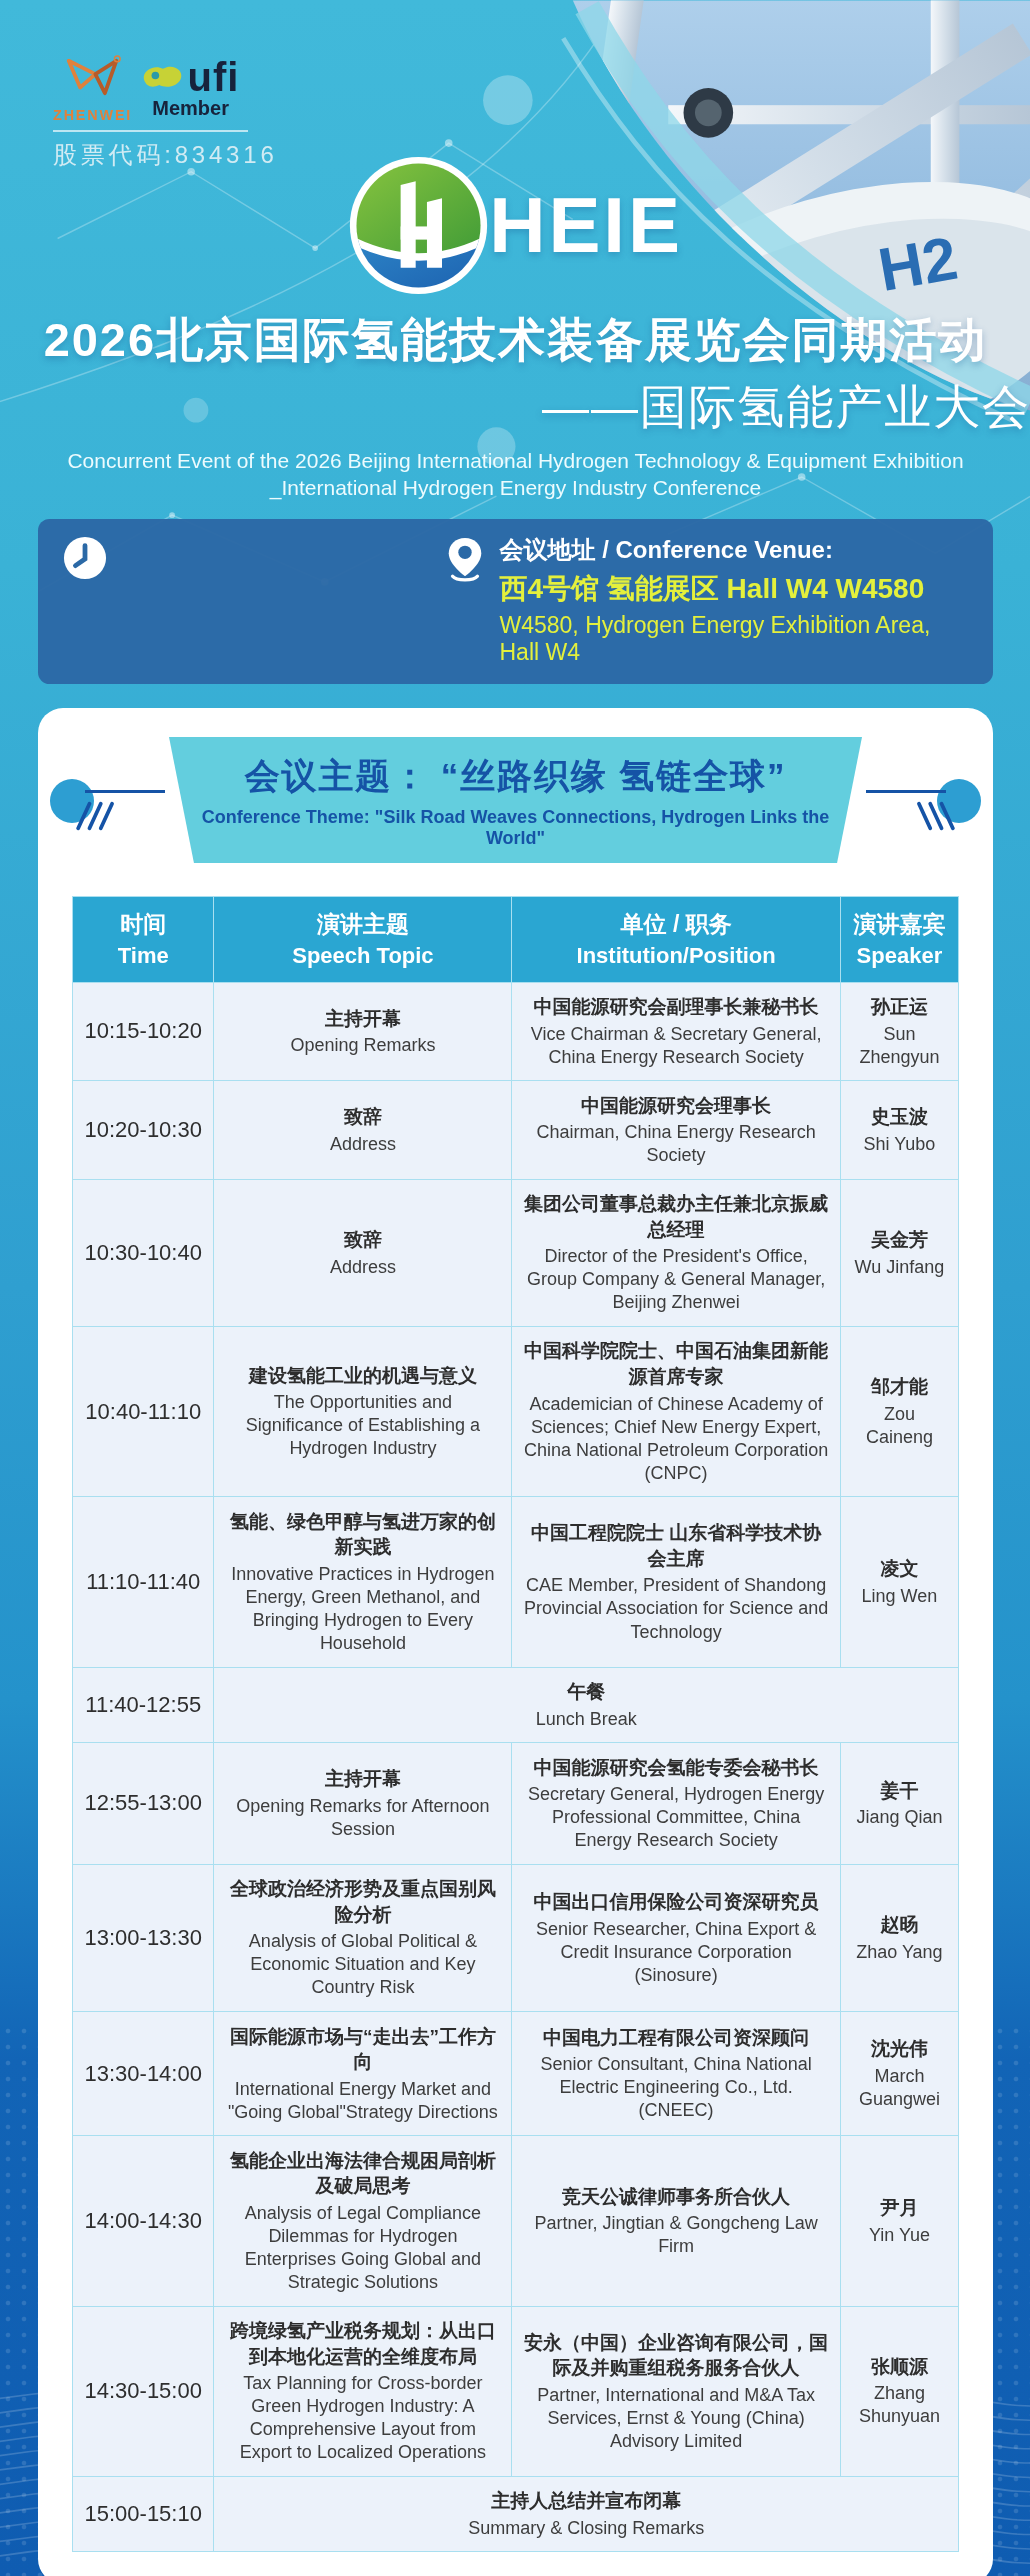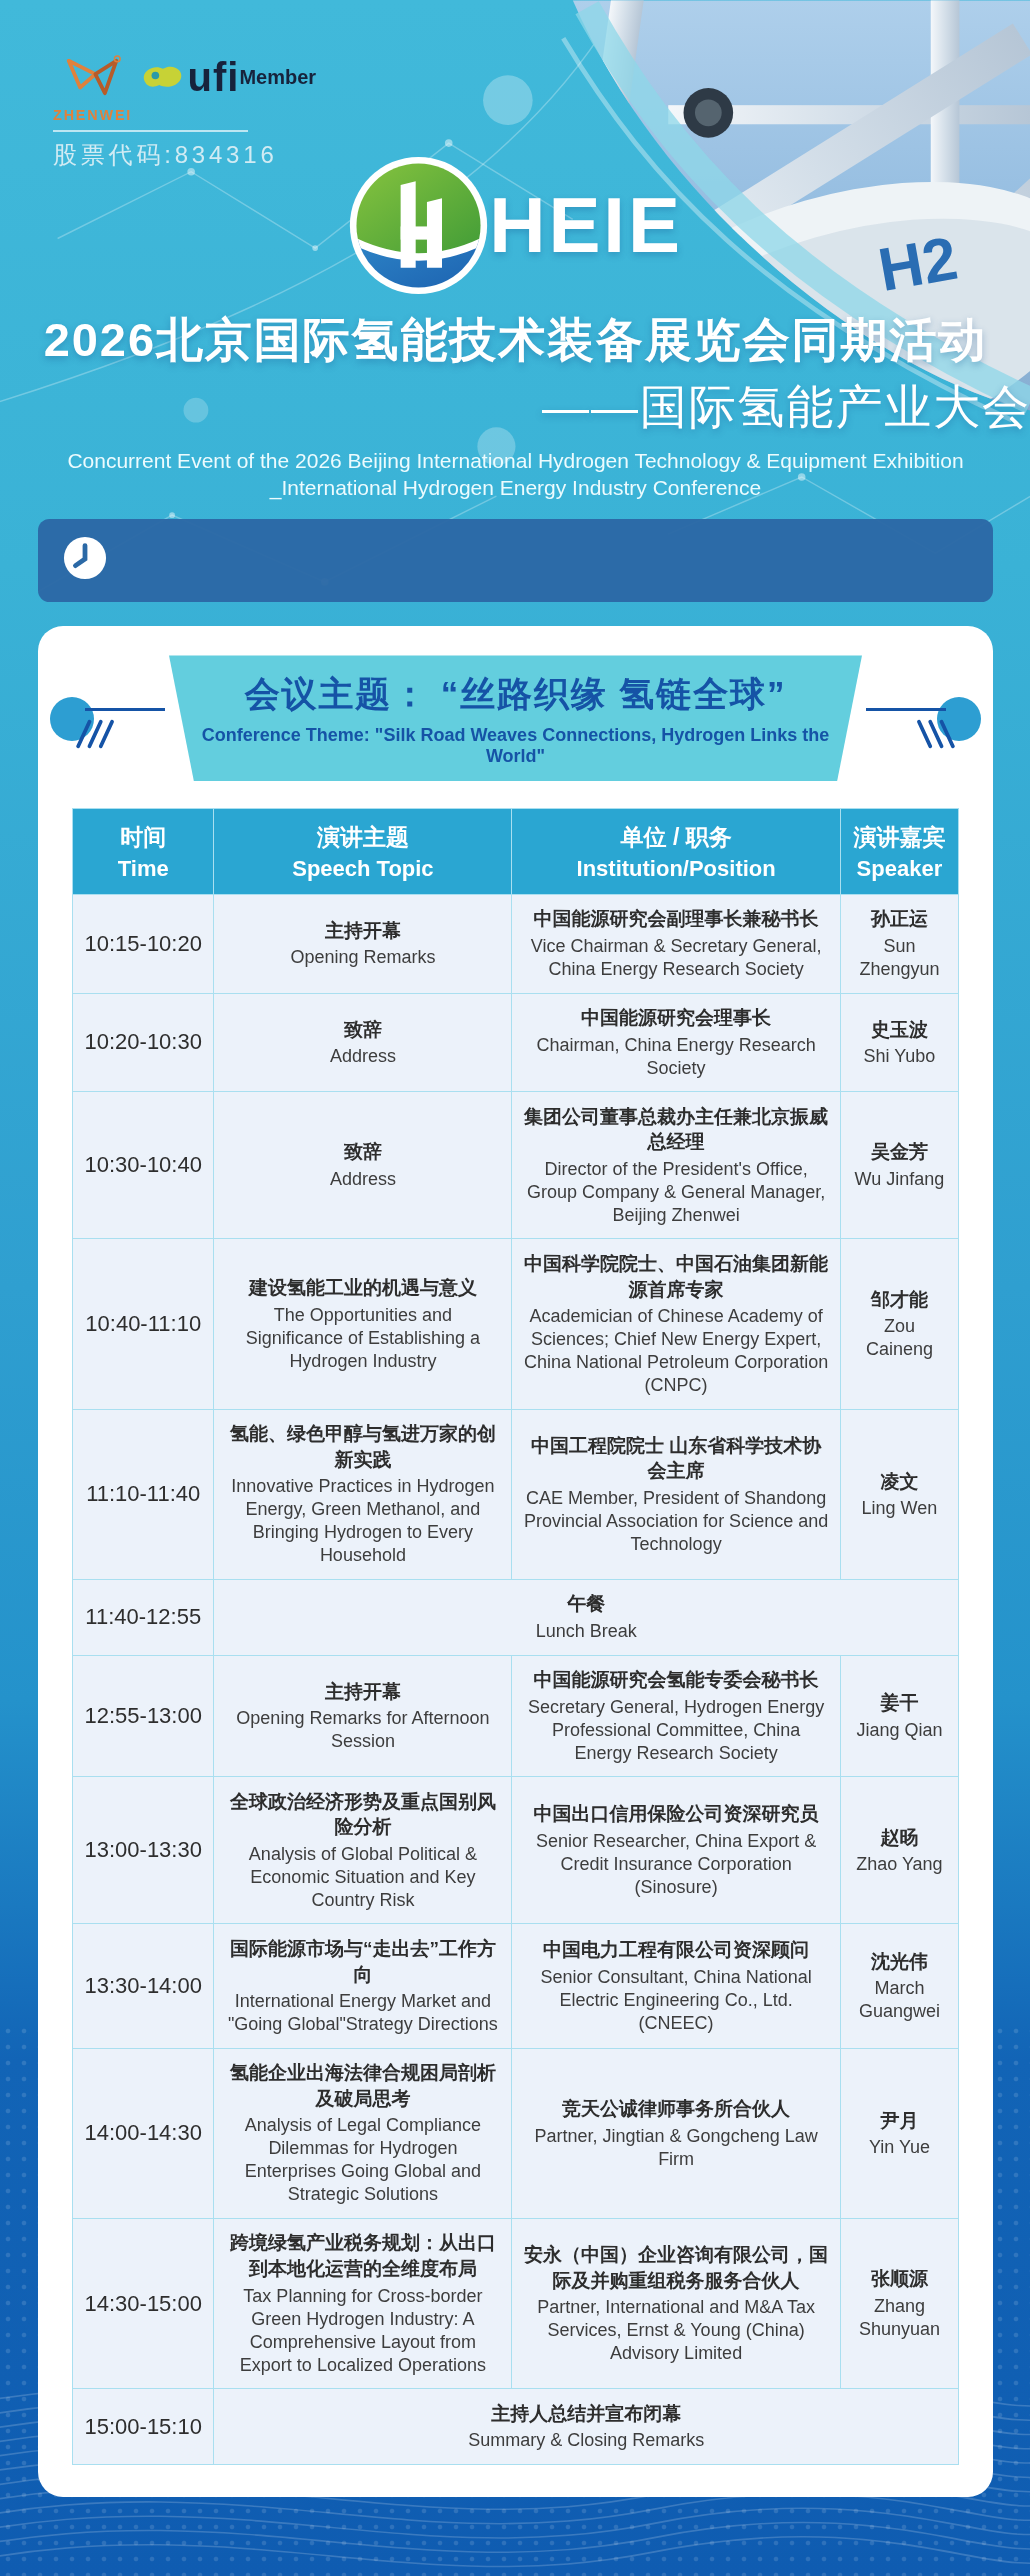--- a/index.html
+++ b/index.html
@@ -19,21 +19,21 @@
       background-size:16px 16px}
   .net,.hero{position:absolute;top:0;left:0;z-index:1}
   .waves{position:absolute;left:0;bottom:0;z-index:1}
   .content{position:relative;z-index:2}
 
   
   .logos{position:absolute;left:53px;top:53px;width:229px;z-index:3}
   .logo-row{display:flex;align-items:flex-start;gap:9.5px}
   .zw-col{text-align:center}
   .zw-name{color:#e0813c;font-weight:700;font-size:14.3px;letter-spacing:1.9px;margin-top:1.9px}
-  .ufi-col{display:flex;flex-direction:row;align-items:center;margin-top:5.7px}
+  .ufi-col{display:flex;flex-direction:column;align-items:center;margin-top:5.7px}
   .ufi-top{display:flex;align-items:center;gap:3.8px}
   .ufi-t{color:#17233c;font-weight:800;font-size:40px;line-height:.9;letter-spacing:1px}
   .ufi-m{color:#17233c;font-weight:600;font-size:20px;margin-top:1.9px}
   .logo-div{width:195px;height:1.9px;background:rgba(255,255,255,.65);margin:7.6px 0 6.7px}
   .stock{color:rgba(235,245,248,.85);font-size:24px;letter-spacing:3.8px;font-weight:500}
 
   
   .brand{display:flex;justify-content:center;align-items:center;padding-top:155px}
   .heie-word{color:#fff;font-size:78px;font-weight:800;letter-spacing:2.9px;
       text-shadow:0 2.9px 7.6px rgba(20,80,140,.3)}
@@ -65,21 +65,21 @@
   .theme-en{font-size:18px;font-weight:700;color:var(--banner-text);margin-top:6.7px}
   .edge-dot{width:44px;height:44px;border-radius:50%;background:#2d9ed2;
       position:absolute;top:42px}
   .edge-dot.l{left:-22px}.edge-dot.r{right:-22px}
   .tline{position:absolute;top:53px;height:2.9px;background:var(--banner-text)}
   .tline.l{left:13.4px;width:80px}.tline.r{right:13.4px;width:80px}
   .slashes{position:absolute;top:63px}
   .slashes.l{left:3.8px}.slashes.r{right:3.8px;transform:scaleX(-1)}
 
   
-  table{width:100%;border-collapse:collapse;margin-top:23px;border:1.9px solid var(--tbl-border)}
+  table{width:100%;border-collapse:collapse;margin-top:29px;border:1.9px solid var(--tbl-border)}
   th{background:var(--tbl-head);color:#fff;padding:12.4px 7.6px;border:1px solid var(--tbl-border)}
   .h-zh{font-size:23px;font-weight:700}
   .h-en{font-size:22px;font-weight:600;margin-top:2.9px}
   td{background:var(--row-bg);border:1px solid var(--tbl-border);padding:11.5px 11.5px;
       text-align:center;vertical-align:middle}
   .c-time{font-size:22px;color:#2e2e2e;font-weight:500;white-space:nowrap}
   .c-zh{font-size:19px;color:#2d2d2d;font-weight:600;line-height:1.35}
   .c-en{font-size:18px;color:#3d3d3d;font-weight:400;line-height:1.28;margin-top:2.9px}
 </style>
 </head>
@@ -222,20 +222,34 @@
 
     <div class="bar">
       <div class="bar-cell left">
         <div class="bar-icon">
           <svg width="44" height="44" viewBox="0 0 46 46">
             <circle cx="23" cy="23" r="22" fill="#fff"></circle>
             <path d="M23,10 V24 L13,31" stroke="#2b69a6" stroke-width="5" fill="none" stroke-linecap="round"></path>
           </svg>
         </div>
       </div>
+      <div class="bar-cell">
+        <div class="bar-icon">
+          <svg width="44" height="48" viewBox="0 0 46 50">
+            <path d="M23,2 C13,2 6,9 6,18 C6,30 23,42 23,42 C23,42 40,30 40,18 C40,9 33,2 23,2 Z" fill="#fff"></path>
+            <circle cx="23" cy="17" r="7" fill="#2b69a6"></circle>
+            <path d="M10,42 C14,47 32,47 36,42" stroke="#fff" stroke-width="3.5" fill="none" stroke-linecap="round"></path>
+          </svg>
+        </div>
+        <div>
+          <div class="bar-label">会议地址 / Conference Venue:</div>
+          <div class="bar-zh">西4号馆 氢能展区 Hall W4  W4580</div>
+          <div class="bar-en">W4580, Hydrogen Energy Exhibition Area, Hall W4</div>
+        </div>
+      </div>
     </div>
 
     <div class="card">
       <div class="theme-wrap">
         <div class="edge-dot l"></div>
         <div class="edge-dot r"></div>
         <div class="tline l"></div>
         <div class="tline r"></div>
         <svg class="slashes l" width="42" height="32" viewBox="0 0 44 34">
           <g stroke="#1553a6" stroke-width="4" stroke-linecap="round">

